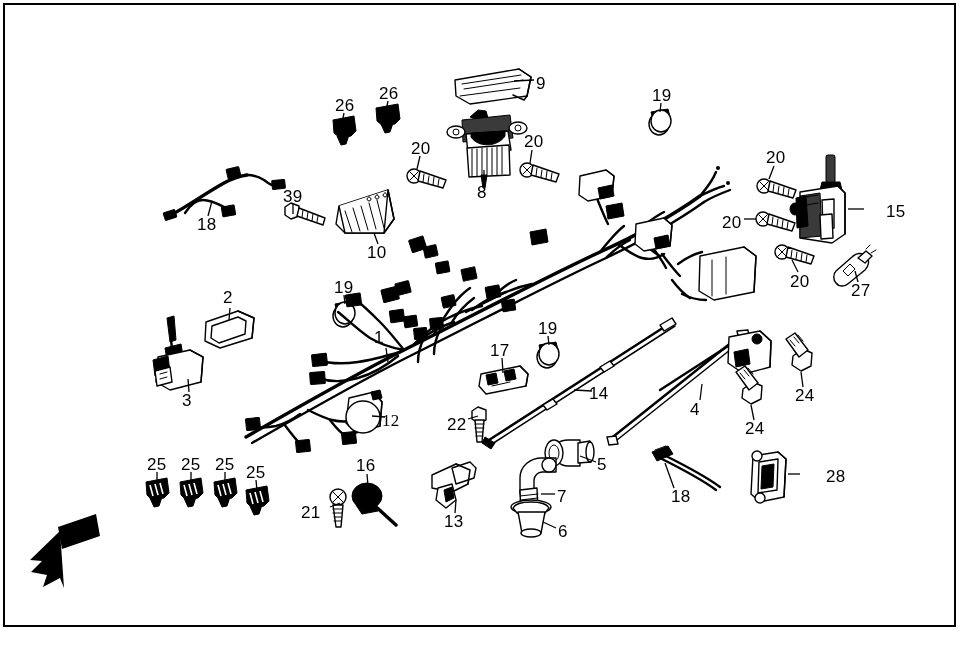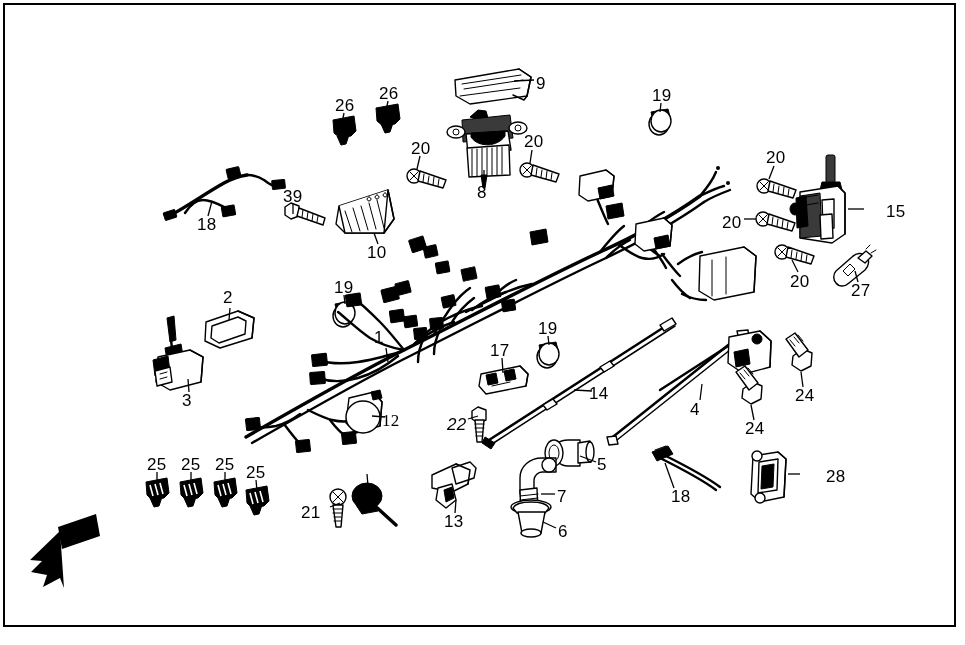--- a/index.html
+++ b/index.html
@@ -476,33 +476,33 @@
   <div class="lbl" style="left:558px;top:523px;">6</div>
   <div class="lbl" style="left:557px;top:488px;">7</div>
   <div class="lbl" style="left:477px;top:184px;">8</div>
   <div class="lbl" style="left:536px;top:75px;">9</div>
   <div class="lbl" style="left:367px;top:244px;">10</div>
   <div class="lbl" style="left:197px;top:216px;">18</div>
   <div class="lbl" style="left:382px;top:412px;font-family:Liberation Serif, serif;">12</div>
   <div class="lbl" style="left:444px;top:513px;">13</div>
   <div class="lbl" style="left:589px;top:385px;">14</div>
   <div class="lbl" style="left:886px;top:203px;">15</div>
-  <div class="lbl" style="left:356px;top:457px;margin-top:28px;">16</div>
+  <div class="lbl" style="left:356px;top:457px;">16</div>
   <div class="lbl" style="left:490px;top:342px;">17</div>
   <div class="lbl" style="left:671px;top:488px;">18</div>
   <div class="lbl" style="left:652px;top:87px;">19</div>
   <div class="lbl" style="left:334px;top:279px;">19</div>
   <div class="lbl" style="left:538px;top:320px;">19</div>
   <div class="lbl" style="left:411px;top:140px;">20</div>
   <div class="lbl" style="left:524px;top:133px;">20</div>
   <div class="lbl" style="left:766px;top:149px;">20</div>
   <div class="lbl" style="left:722px;top:214px;">20</div>
   <div class="lbl" style="left:790px;top:273px;">20</div>
   <div class="lbl" style="left:301px;top:504px;">21</div>
-  <div class="lbl" style="left:447px;top:416px;font-style:italic;">22</div>
+  <div class="lbl" style="left:447px;top:416px;">22</div>
   <div class="lbl" style="left:283px;top:188px;">39</div>
   <div class="lbl" style="left:795px;top:387px;">24</div>
   <div class="lbl" style="left:745px;top:420px;">24</div>
   <div class="lbl" style="left:147px;top:456px;">25</div>
   <div class="lbl" style="left:181px;top:456px;">25</div>
   <div class="lbl" style="left:215px;top:456px;">25</div>
   <div class="lbl" style="left:246px;top:464px;">25</div>
   <div class="lbl" style="left:335px;top:97px;">26</div>
   <div class="lbl" style="left:379px;top:85px;">26</div>
   <div class="lbl" style="left:851px;top:282px;">27</div>

